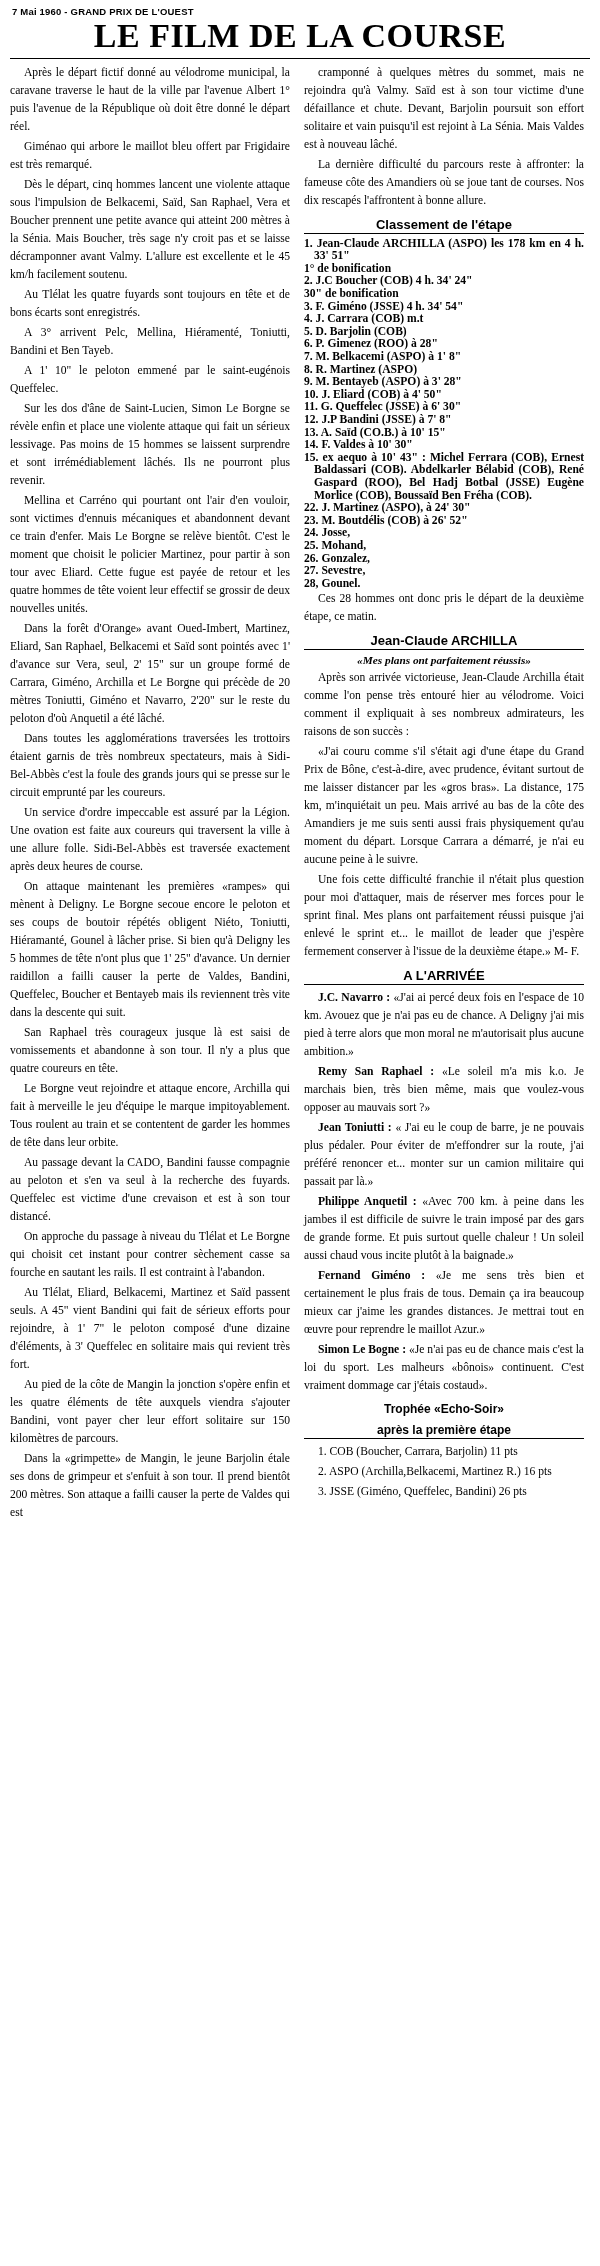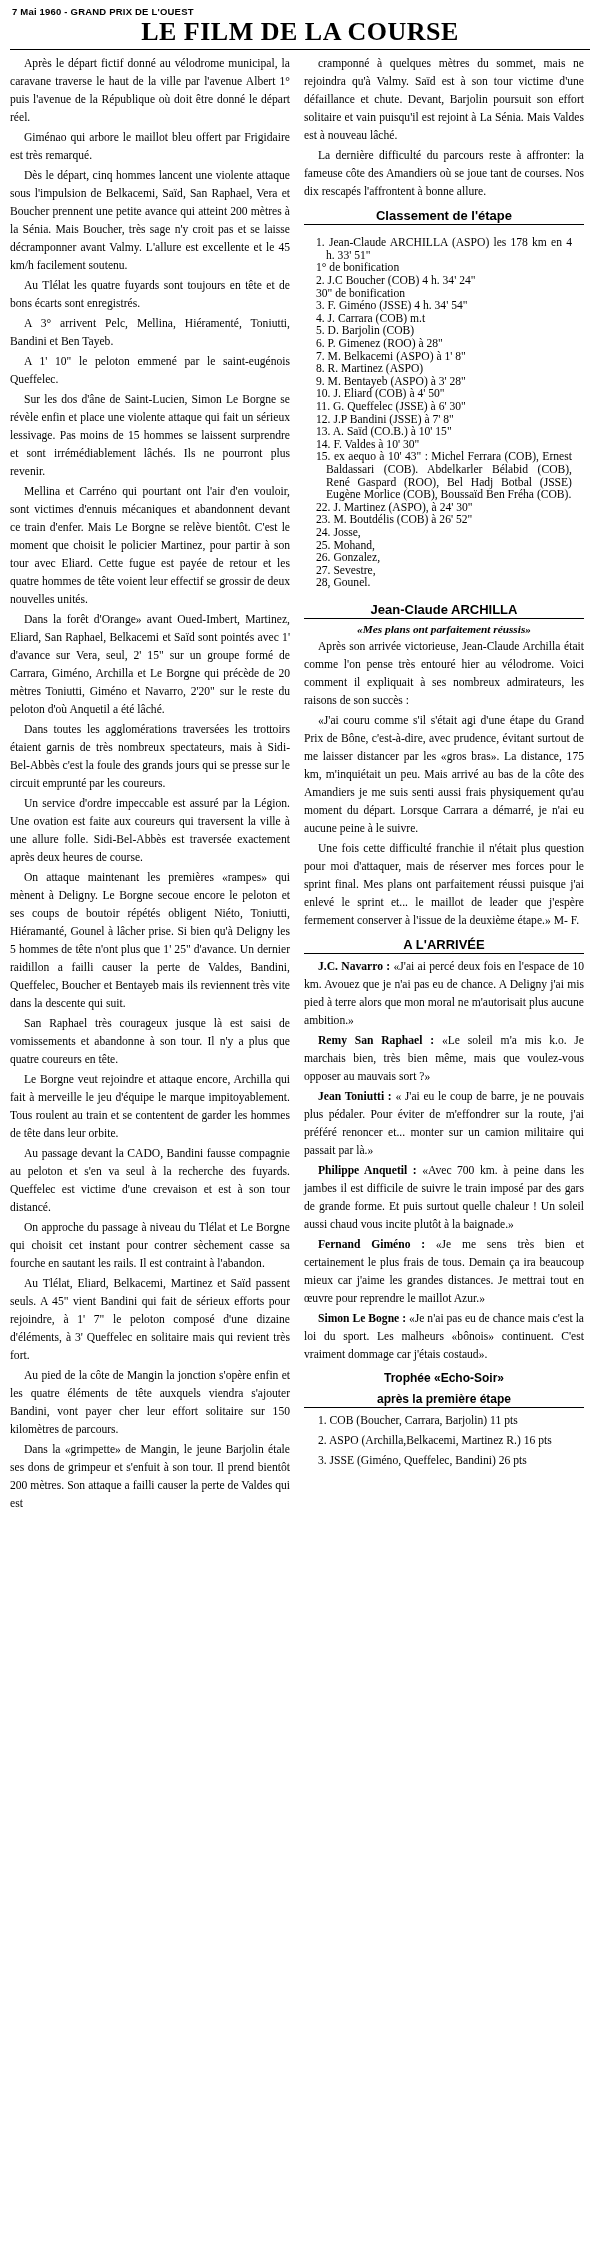--- a/index.html
+++ b/index.html
@@ -23,21 +23,21 @@
     font-family: "Liberation Sans", sans-serif;
     font-weight: bold;
     font-size: 9.5px;
     letter-spacing: 0.2px;
     margin: 0 0 1px 2px;
   }
   .headline {
     text-align: center;
     font-family: "Liberation Serif", serif;
     font-weight: bold;
-    font-size: 26px;
+    font-size: 34px;
     letter-spacing: 0.5px;
     line-height: 1.05;
     margin: 0 0 4px 0;
   }
   .rule {
     border: 0;
     border-top: 1.2px solid #000;
     margin: 2px 0 5px 0;
   }
   .columns {
@@ -74,23 +74,24 @@
     margin: 1px 0 4px 0;
   }
   .sub-ital {
     text-align: center;
     font-style: italic;
     font-weight: bold;
     font-size: 11.3px;
     margin: 1px 0 3px 0;
   }
   ol.results {
-    margin: 12px;
+    margin: 0;
     padding: 0;
     list-style: none;
+    font-weight: bold;
   }
   ol.results li {
     font-size: 11.6px;
     line-height: 12.6px;
     text-align: justify;
     text-indent: -10px;
     padding-left: 10px;
     margin-bottom: 0;
   }
   .bonif {
@@ -169,20 +170,21 @@
         <li>15. ex aequo à 10' 43" : Michel Ferrara (COB), Ernest Baldassari (COB). Abdelkarler Bélabid (COB), René Gaspard (ROO), Bel Hadj Botbal (JSSE) Eugène Morlice (COB), Boussaïd Ben Fréha (COB).</li>
         <li>22. J. Martinez (ASPO), à 24' 30"</li>
         <li>23. M. Boutdélis (COB) à 26' 52"</li>
         <li>24. Josse,</li>
         <li>25. Mohand,</li>
         <li>26. Gonzalez,</li>
         <li>27. Sevestre,</li>
         <li>28, Gounel.</li>
       </ol>
 
+      <p>Ces 28 hommes ont donc pris le départ de la deuxième étape, ce matin.</p>
 
       <div class="sec-title">Jean-Claude ARCHILLA</div>
       <hr class="sec-rule">
       <div class="sub-ital">«Mes plans ont parfaitement réussis»</div>
 
       <p>Après son arrivée victorieuse, Jean-Claude Archilla était comme l'on pense très entouré hier au vélodrome. Voici comment il expliquait à ses nombreux admirateurs, les raisons de son succès :</p>
       <p>«J'ai couru comme s'il s'était agi d'une étape du Grand Prix de Bône, c'est-à-dire, avec prudence, évitant surtout de me laisser distancer par les «gros bras». La distance, 175 km, m'inquiétait un peu. Mais arrivé au bas de la côte des Amandiers je me suis senti aussi frais physiquement qu'au moment du départ. Lorsque Carrara a démarré, je n'ai eu aucune peine à le suivre.</p>
       <p>Une fois cette difficulté franchie il n'était plus question pour moi d'attaquer, mais de réserver mes forces pour le sprint final. Mes plans ont parfaitement réussi puisque j'ai enlevé le sprint et... le maillot de leader que j'espère fermement conserver à l'issue de la deuxième étape.» M- F.</p>
 
       <div class="sec-title">A L'ARRIVÉE</div>

